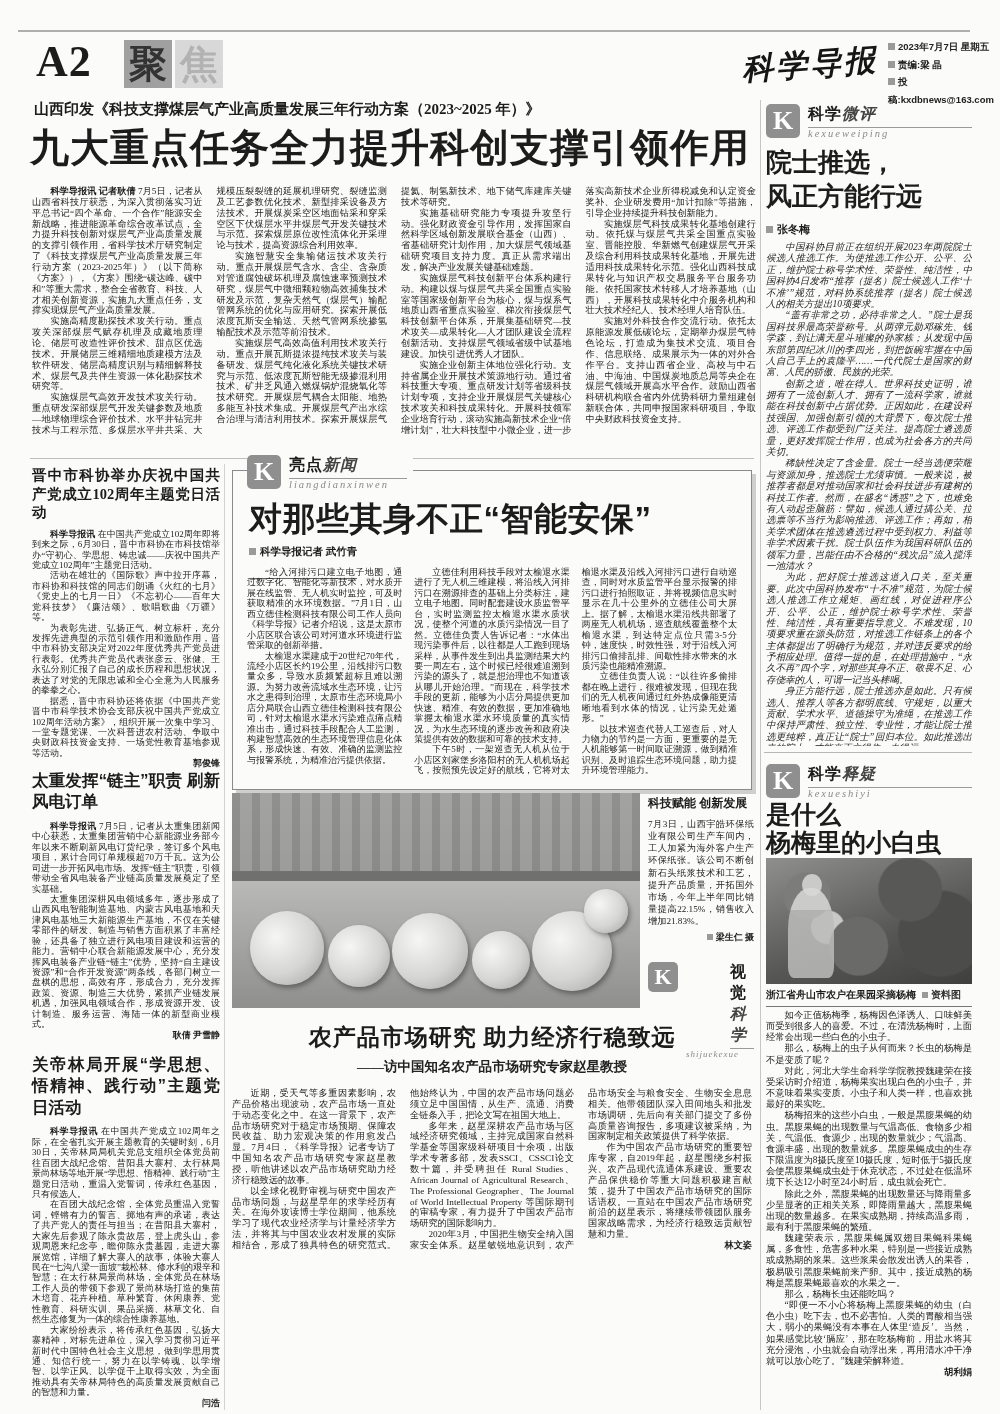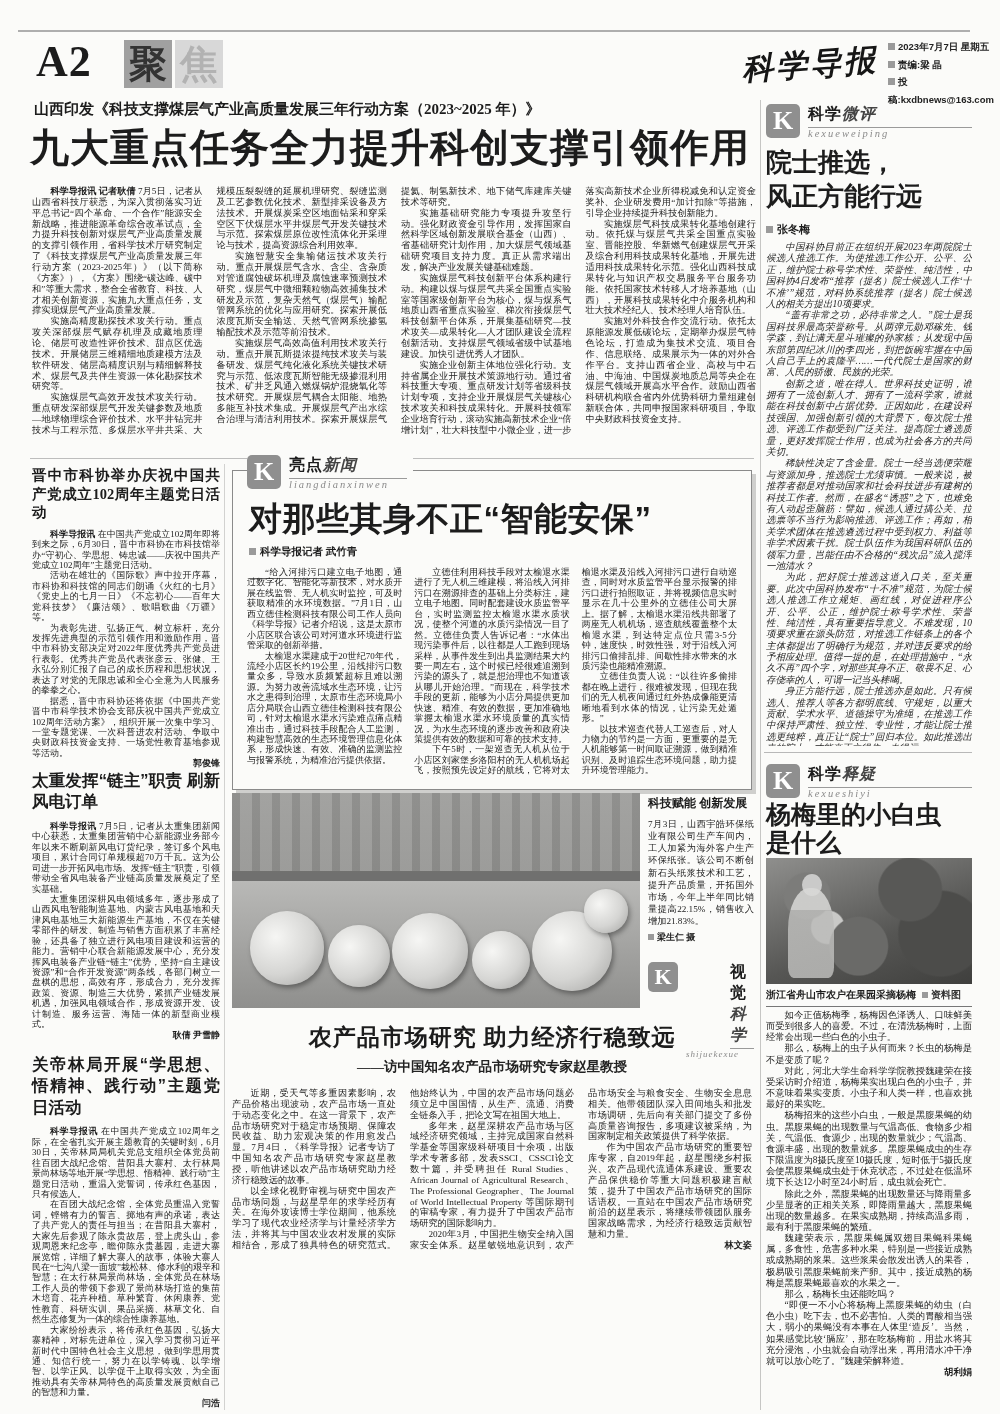--- a/index.html
+++ b/index.html
@@ -73,21 +73,21 @@
         background:linear-gradient(180deg,#cfcfcd 0%,#bdbdbb 35%,#8f8f8d 100%);}
   .photo1 .machinery{position:absolute;left:0;top:0;width:100%;height:78px;
         background:repeating-linear-gradient(90deg,#6e6e6c 0 8px,#8b8b89 8px 20px);opacity:.65;}
   .photo1 .beam{position:absolute;left:0;top:78px;width:100%;height:10px;background:#5e5e5c;opacity:.8;}
   .roll{position:absolute;border-radius:50%;
         background:radial-gradient(circle at 35% 35%,#f6f6f4,#d5d5d3 55%,#a3a3a1 100%);
         box-shadow:2px 3px 5px rgba(0,0,0,.35);}
   .cap-panel{left:648px;top:795px;width:106px;}
   .cap-title{font-size:12px;font-weight:bold;font-family:"Liberation Sans",sans-serif;margin-bottom:6px;}
   .cap-body{font-size:9.2px;line-height:1.32;text-align:justify;}
-  .cap-credit{font-size:9px;text-align:left;margin-top:4px;font-weight:bold;}
+  .cap-credit{font-size:9px;text-align:right;margin-top:4px;font-weight:bold;}
   .cap-credit .sq{display:inline-block;width:6px;height:6px;background:#9a9a9a;margin-right:3px;}
   .visbadge{left:648px;top:962px;width:106px;}
   .visbadge .kbox{width:30px;height:30px;font-size:22px;}
   .visbadge .kname{font-size:16px;margin-left:44px;}
   .visbadge .kpinyin{font-size:9px;letter-spacing:1px;}
 
   
   .mkt-title{left:232px;top:1022px;width:520px;text-align:center;font-size:23px;font-weight:bold;
         letter-spacing:1px;}
   .mkt-sub{left:232px;top:1058px;width:520px;text-align:center;font-size:13.5px;font-weight:bold;color:#222;}
@@ -239,22 +239,22 @@
   <div class="abs hrule-right"></div>
 
   <div class="abs shiyi-badge kbadge">
     <div class="kbox">K</div>
     <div class="kright">
       <div class="kname"><span>科学</span><span class="script">释疑</span></div>
       <div class="kpinyin">kexueshiyi</div>
     </div>
   </div>
   <div class="abs shiyi-title">
+    <div>是什么</div>
     <div>杨梅里的小白虫</div>
-    <div>是什么</div>
   </div>
   <div class="abs photo2">
     <div class="figure-head"></div>
     <div class="figure"></div>
   </div>
   <div class="abs photo2-cap"><span>浙江省舟山市农户在果园采摘杨梅</span><span class="sq"></span><span class="credit">资料图</span></div>
   <div class="abs shiyi-body jbody">
     <p>如今正值杨梅季，杨梅因色泽诱人、口味鲜美而受到很多人的喜爱。不过，在清洗杨梅时，上面经常会出现一些白色的小虫子。</p><p>那么，杨梅上的虫子从何而来？长虫的杨梅是不是变质了呢？</p><p>对此，河北大学生命科学学院教授魏建荣在接受采访时介绍道，杨梅果实出现白色的小虫子，并不意味着果实变质。小虫子和人类一样，也喜欢挑最好的果实吃。</p><p>杨梅招来的这些小白虫，一般是黑腹果蝇的幼虫。黑腹果蝇的出现数量与气温高低、食物多少相关，气温低、食源少，出现的数量就少；气温高、食源丰盛，出现的数量就多。黑腹果蝇成虫的生存下限温度为8摄氏度至10摄氏度，短时低于5摄氏度会使黑腹果蝇成虫处于休克状态，不过处在低温环境下长达12小时至24小时后，成虫就会死亡。</p><p>除此之外，黑腹果蝇的出现数量还与降雨量多少呈显著的正相关关系，即降雨量越大，黑腹果蝇出现的数量越多。在果实成熟期，持续高温多雨，最有利于黑腹果蝇的繁殖。</p><p>魏建荣表示，黑腹果蝇属双翅目果蝇科果蝇属，多食性，危害多种水果，特别是一些接近成熟或成熟期的浆果。这些浆果会散发出诱人的果香，极易吸引黑腹果蝇前来产卵。其中，接近成熟的杨梅是黑腹果蝇最喜欢的水果之一。</p><p>那么，杨梅长虫还能吃吗？</p><p>“即便一不小心将杨梅上黑腹果蝇的幼虫（白色小虫）吃下去，也不必害怕。人类的胃酸相当强大，弱小的果蝇没有本事在人体里‘造反’。当然，如果感觉比较‘膈应’，那在吃杨梅前，用盐水将其充分浸泡，小虫就会自动浮出来，再用清水冲干净就可以放心吃了。”魏建荣解释道。</p><span></span>
     <div class="end-byline">胡利娟</div>
   </div>

